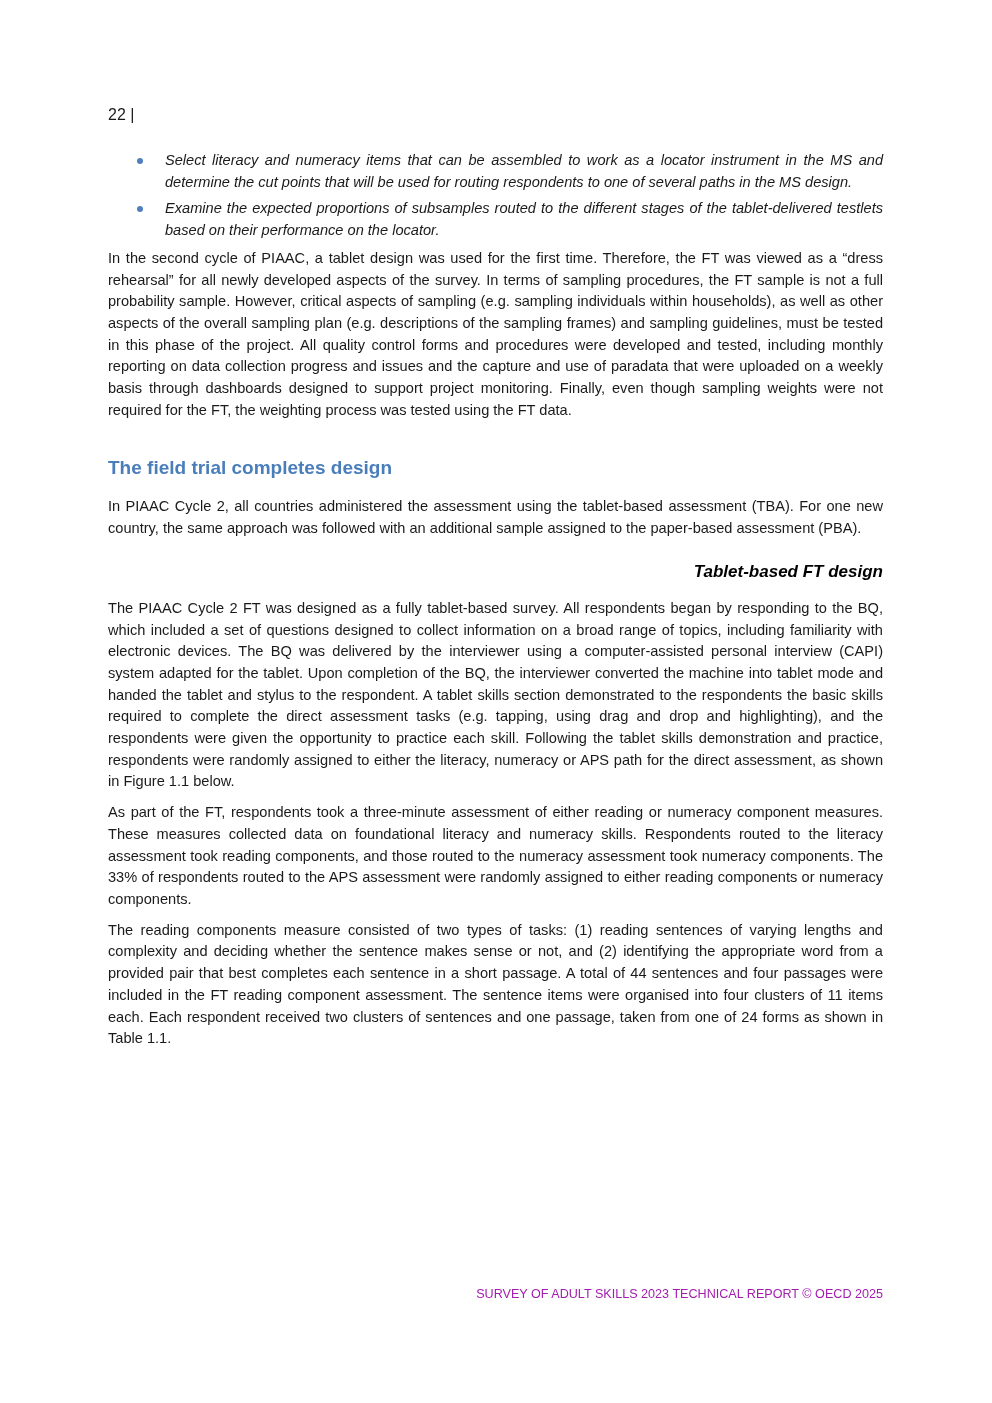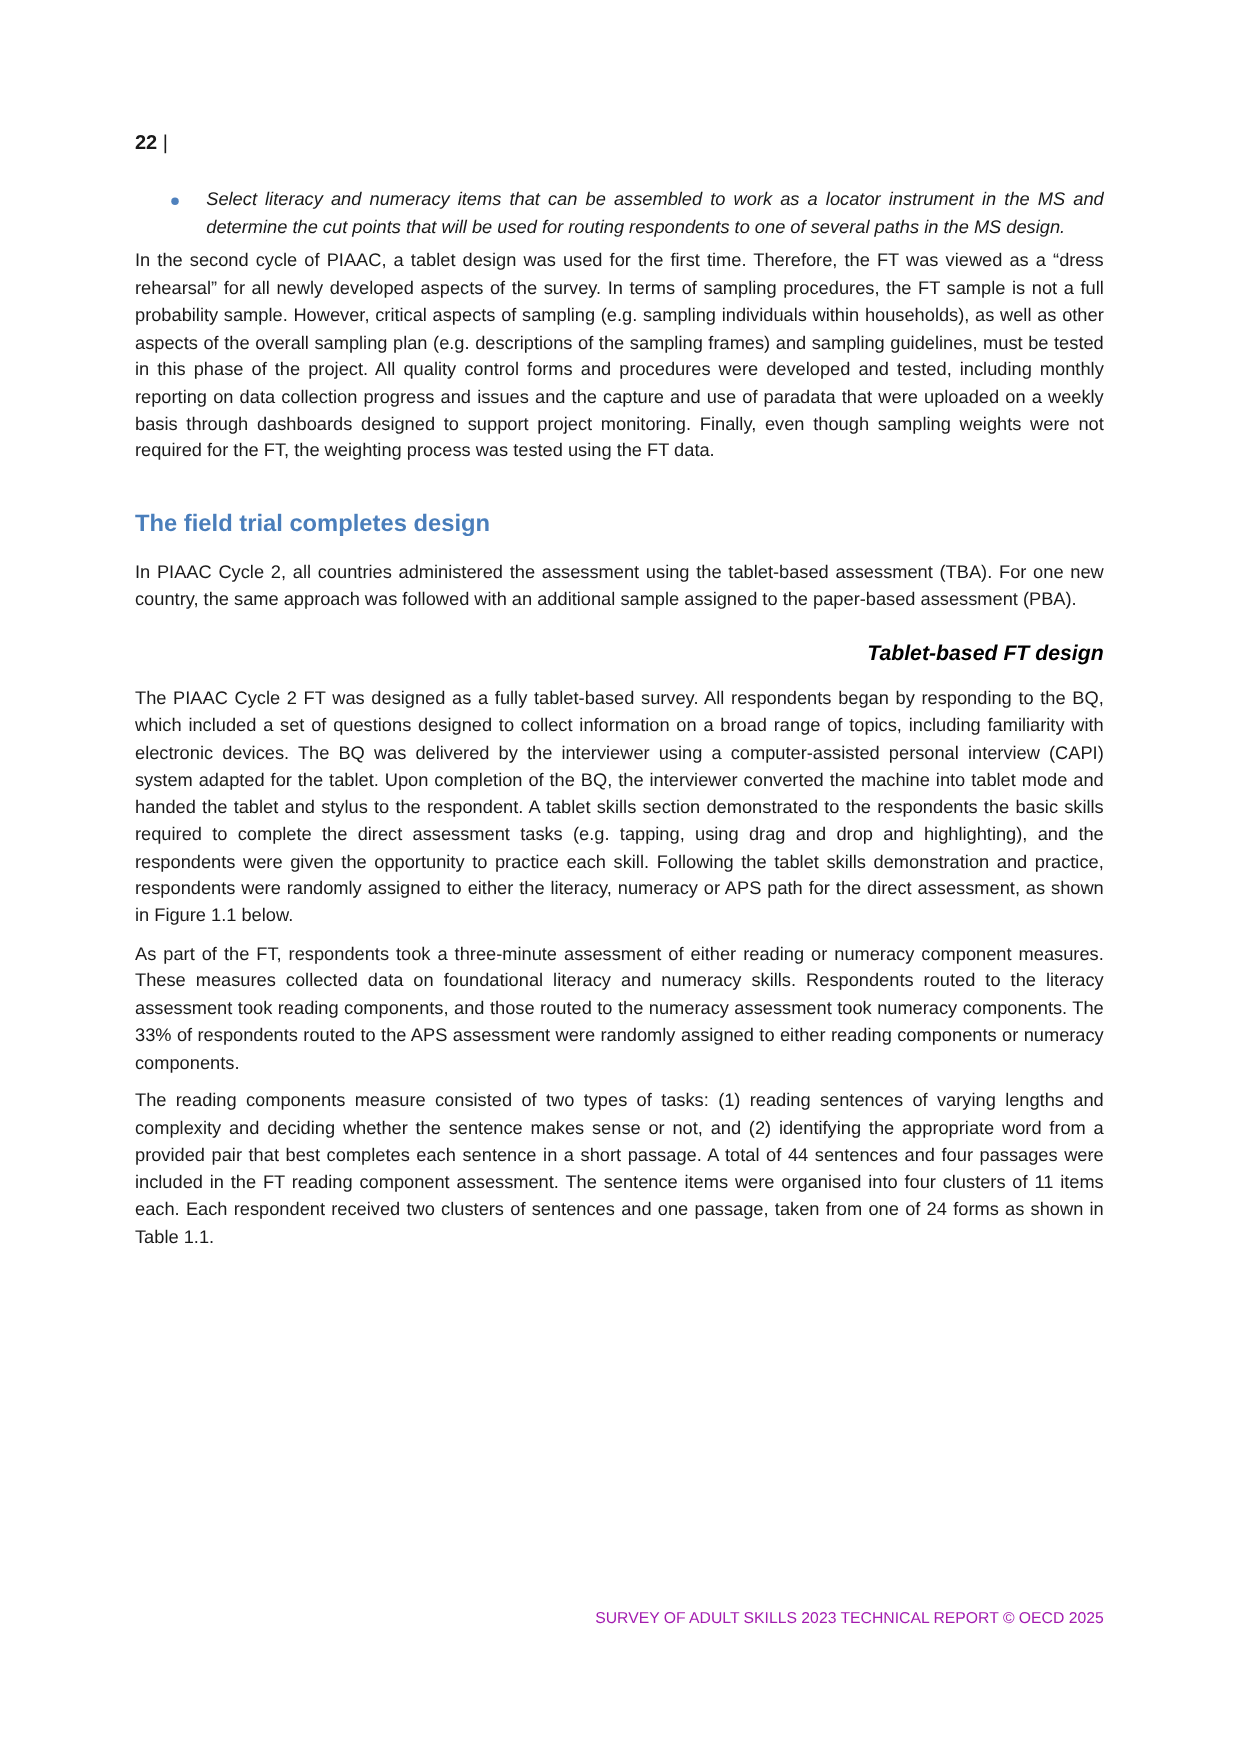--- a/index.html
+++ b/index.html
@@ -1,19 +1,19 @@
 <!DOCTYPE html>
 <html><head>
 <meta charset="utf-8">
 <style>
   html, body { margin: 0; padding: 0; background: #ffffff; }
   body { width: 992px; height: 1403px; position: relative; overflow: hidden;
          font-family: "Liberation Sans", sans-serif; color: #1a1a1a; }
   .page-num { position: absolute; left: 108px; top: 106px; font-size: 16px; }
-  .page-num b { font-weight: bold; }
+  .page-num b { font-weight: normal; }
   .content { position: absolute; left: 108px; top: 150px; width: 775px; }
   p { margin: 0 0 9px 0; font-size: 14.6px; line-height: 21.7px; text-align: justify; }
   ul { margin: 0 0 6px 0; padding: 0; list-style: none; }
   li { position: relative; padding-left: 57px; font-size: 14.6px; line-height: 21.7px;
        text-align: justify; margin-bottom: 5px; font-style: italic; }
   li .bullet { position: absolute; left: 29px; top: 8px; width: 6px; height: 6px;
                border-radius: 50%; background: #4f81bd; }
   h2 { margin: 36px 0 17px 0; font-size: 19px; font-weight: bold; color: #4a7ebb; }
   h3 { margin: 22px 0 16px 0; font-size: 17px; font-weight: bold; font-style: italic; color: #000; text-align: right; }
   .footer { position: absolute; right: 109px; top: 1287px; font-size: 12.6px; color: #a21caf; }
@@ -25,20 +25,24 @@
   <b>22</b>
   <span>|</span>
 </div>
 
 <div class="content">
   <ul>
     <li>
       <span class="bullet"></span>
       <span>Select literacy and numeracy items that can be assembled to work as a locator instrument in the MS and determine the cut points that will be used for routing respondents to one of several paths in the MS design.</span>
     </li>
+    <li>
+      <span class="bullet"></span>
+      <span>Examine the expected proportions of subsamples routed to the different stages of the tablet-delivered testlets based on their performance on the locator.</span>
+    </li>
   </ul>
 
   <p>In the second cycle of PIAAC, a tablet design was used for the first time. Therefore, the FT was viewed as a “dress rehearsal” for all newly developed aspects of the survey. In terms of sampling procedures, the FT sample is not a full probability sample. However, critical aspects of sampling (e.g. sampling individuals within households), as well as other aspects of the overall sampling plan (e.g. descriptions of the sampling frames) and sampling guidelines, must be tested in this phase of the project. All quality control forms and procedures were developed and tested, including monthly reporting on data collection progress and issues and the capture and use of paradata that were uploaded on a weekly basis through dashboards designed to support project monitoring. Finally, even though sampling weights were not required for the FT, the weighting process was tested using the FT data.</p>
 
   <h2>The field trial completes design</h2>
   <p>In PIAAC Cycle 2, all countries administered the assessment using the tablet-based assessment (TBA). For one new country, the same approach was followed with an additional sample assigned to the paper-based assessment (PBA).</p>
 
   <h3>Tablet-based FT design</h3>
   <p>The PIAAC Cycle 2 FT was designed as a fully tablet-based survey. All respondents began by responding to the BQ, which included a set of questions designed to collect information on a broad range of topics, including familiarity with electronic devices. The BQ was delivered by the interviewer using a computer-assisted personal interview (CAPI) system adapted for the tablet. Upon completion of the BQ, the interviewer converted the machine into tablet mode and handed the tablet and stylus to the respondent. A tablet skills section demonstrated to the respondents the basic skills required to complete the direct assessment tasks (e.g. tapping, using drag and drop and highlighting), and the respondents were given the opportunity to practice each skill. Following the tablet skills demonstration and practice, respondents were randomly assigned to either the literacy, numeracy or APS path for the direct assessment, as shown in Figure 1.1 below.</p>
   <p>As part of the FT, respondents took a three-minute assessment of either reading or numeracy component measures. These measures collected data on foundational literacy and numeracy skills. Respondents routed to the literacy assessment took reading components, and those routed to the numeracy assessment took numeracy components. The 33% of respondents routed to the APS assessment were randomly assigned to either reading components or numeracy components.</p>

